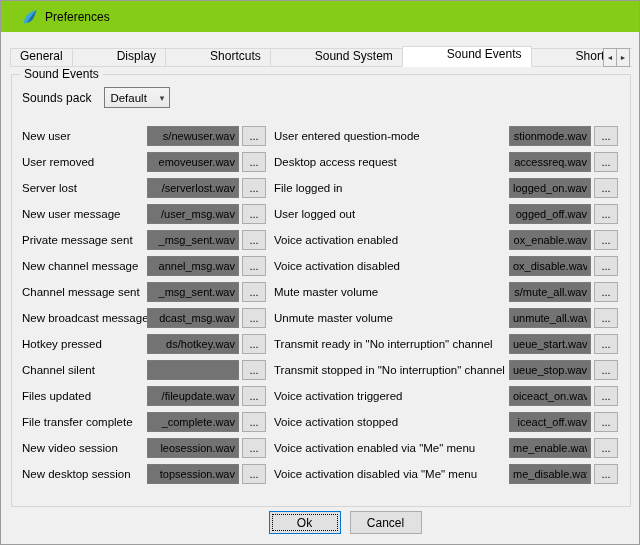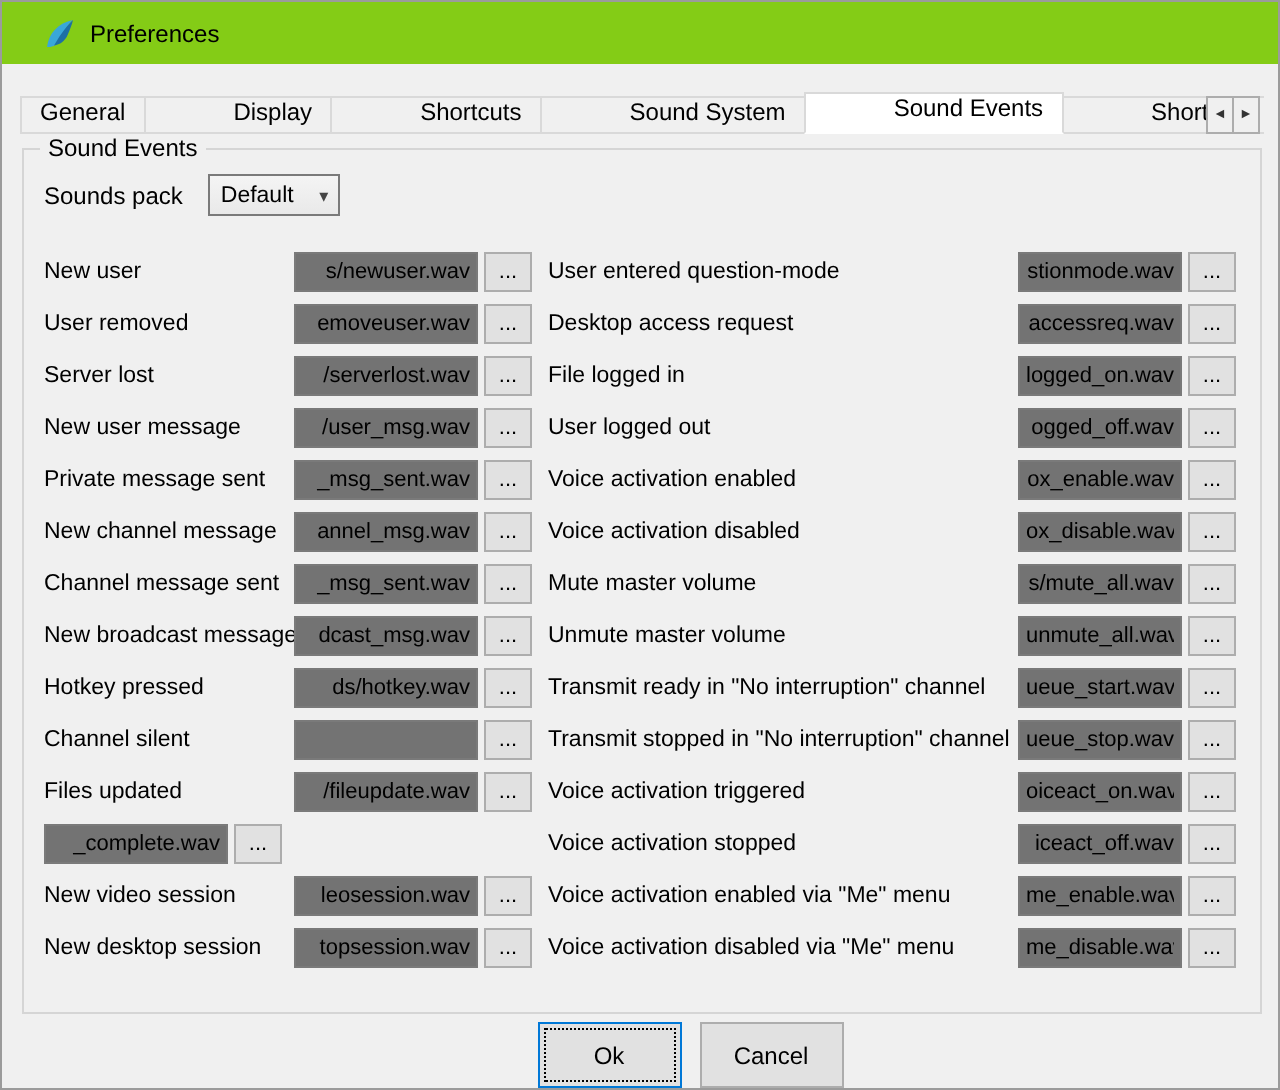--- a/index.html
+++ b/index.html
@@ -41,21 +41,21 @@
   .col-right { flex:1; margin-left:8px; }
   .event-row { display:flex; align-items:center; height:26px; }
   .event-label { flex:1; min-width:0; font-size:11.5px; white-space:nowrap; overflow:hidden; padding-right:4px; }
   .event-input { height:20px; border:1px solid #7a7a7a; background:#737373; font-family:Liberation Sans, sans-serif; font-size:11px; padding:1px 3px; text-align:right; flex:0 0 auto; }
   .col-left .event-input { width:92px; }
   .col-right .event-input { width:82px; }
   .browse-btn { width:24px; height:20px; margin-left:3px; border:1px solid #adadad; background:#e1e1e1; font-family:"Liberation Sans", sans-serif; font-size:11px; line-height:10px; flex:0 0 auto; }
 
   
   .dialog-buttons { position:absolute; left:0; top:510px; width:100%; display:flex; justify-content:center; gap:9px; padding-left:50px; }
-  .btn { width:72px; height:33px; border:1px solid #adadad; background:#e1e1e1; font-family:"Liberation Sans", sans-serif; font-size:12px; }
+  .btn { width:72px; height:23px; border:1px solid #adadad; background:#e1e1e1; font-family:"Liberation Sans", sans-serif; font-size:12px; }
   .btn-default { border:1px solid #0078d7; outline:1px dotted #000; outline-offset:-4px; }
 </style>
 </head>
 <body>
 
 <div class="window">
 
   <div class="titlebar">
     <span class="app-icon">
       <svg viewBox="0 0 16 16" width="16" height="16">
@@ -157,20 +157,21 @@
     <span class="event-label">Channel silent</span>
     <input class="event-input" type="text" value="" style="">
     <button class="browse-btn">...</button>
   </div>
           <div class="event-row">
     <span class="event-label">Files updated</span>
     <input class="event-input" type="text" value="/fileupdate.wav" style="">
     <button class="browse-btn">...</button>
   </div>
           <div class="event-row">
+    <span class="event-label">File transfer complete</span>
     <input class="event-input" type="text" value="_complete.wav" style="">
     <button class="browse-btn">...</button>
   </div>
           <div class="event-row">
     <span class="event-label">New video session</span>
     <input class="event-input" type="text" value="leosession.wav" style="">
     <button class="browse-btn">...</button>
   </div>
           <div class="event-row">
     <span class="event-label">New desktop session</span>

